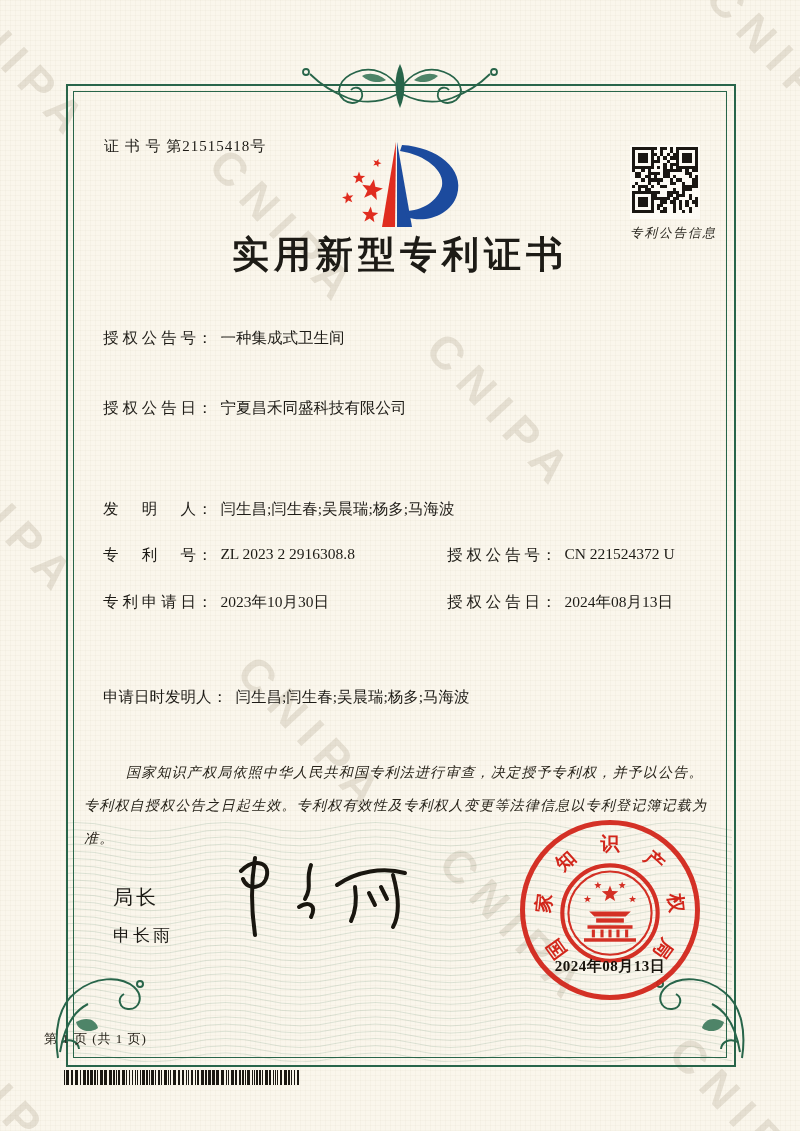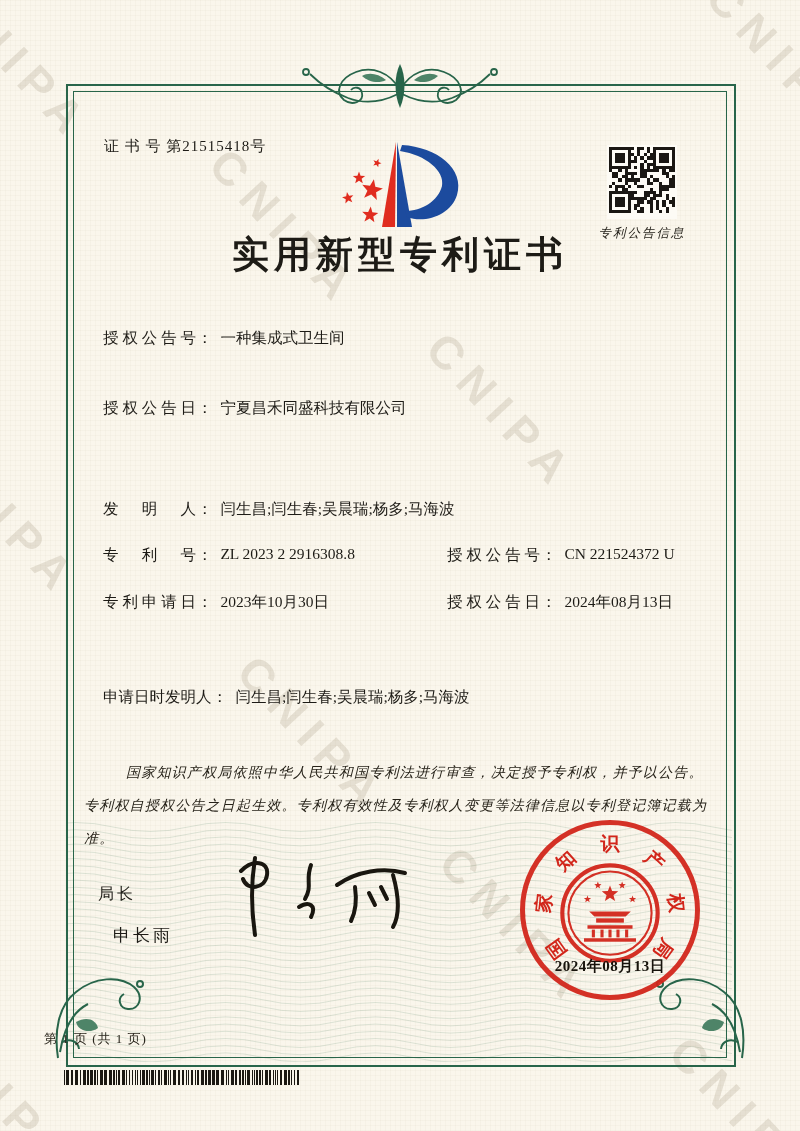--- a/index.html
+++ b/index.html
@@ -16,40 +16,40 @@
   
   .border-outer{position:absolute;left:66px;top:84px;width:666px;height:979px;
       border:2.5px solid var(--green,#28654a);z-index:2;}
   .border-inner{position:absolute;left:73px;top:91px;width:652px;height:965px;
       border:1px solid var(--green,#28654a);z-index:2;}
   .ornament{position:absolute;z-index:3;}
   #waves{position:absolute;left:68px;top:822px;width:664px;height:240px;overflow:hidden;z-index:0;}
   
   .cert-no{position:absolute;left:104px;top:137px;font-size:15px;letter-spacing:1px;z-index:5;}
   .logo{position:absolute;left:325px;top:127px;z-index:5;}
-  .qr-wrap{position:absolute;left:592px;top:145px;width:100px;text-align:center;z-index:5;}
+  .qr-wrap{position:absolute;left:630px;top:145px;width:100px;z-index:5;}
   .qr-box{display:inline-block;background:#fdfbf5;padding:2px;}
   .qr-caption{margin-top:6px;font-size:12.5px;letter-spacing:2px;font-style:italic;color:#201d16;}
   .title{position:absolute;left:0;top:230px;width:800px;text-align:center;
          font-family:"Liberation Sans","DejaVu Sans",sans-serif;font-weight:bold;
          font-size:37px;letter-spacing:5px;z-index:5;}
   
   .field-row{position:absolute;left:103px;font-size:15.5px;z-index:5;white-space:nowrap;}
   .field-row .flabel{display:inline-block;text-align:justify;text-align-last:justify;vertical-align:top;}
   .w6{width:93px;} .w5{width:93px;} .w7{width:108px;}
   .colon{display:inline-block;margin:0 4px 0 1px;vertical-align:top;}
   .fvalue{display:inline-block;vertical-align:top;}
   .rcol{left:447px;}
   .addr .fvalue{white-space:normal;width:438px;line-height:25.5px;}
   
   .statement{position:absolute;left:84px;top:756px;width:640px;z-index:5;
       font-style:italic;font-size:14px;letter-spacing:1.2px;line-height:33px;color:#262219;}
   .statement .l1{text-indent:42px;}
   
-  .sig-title{position:absolute;left:98px;top:884px;font-size:16px;letter-spacing:3px;z-index:5;}
+  .sig-title{position:absolute;left:113px;top:884px;font-size:20px;letter-spacing:3px;z-index:5;}
   .sig-name{position:absolute;left:113px;top:924px;font-size:17px;letter-spacing:3px;z-index:5;}
   .sig-script{position:absolute;left:233px;top:843px;z-index:5;}
   
   .seal{position:absolute;left:520px;top:820px;width:180px;height:180px;z-index:6;}
   .seal-ring{position:absolute;inset:0;border:5px solid var(--red,#d2261b);border-radius:50%;opacity:.95;}
   .seal-char{position:absolute;left:50%;top:50%;font-size:19px;font-weight:bold;color:var(--red,#d2261b);}
   .seal-emblem{position:absolute;left:50%;top:50%;transform:translate(-50%,-47%);opacity:.95;}
   .seal-date{position:absolute;left:0;top:137px;width:100%;text-align:center;
       font-size:15px;font-weight:bold;color:#17130c;letter-spacing:.5px;z-index:7;}
   

